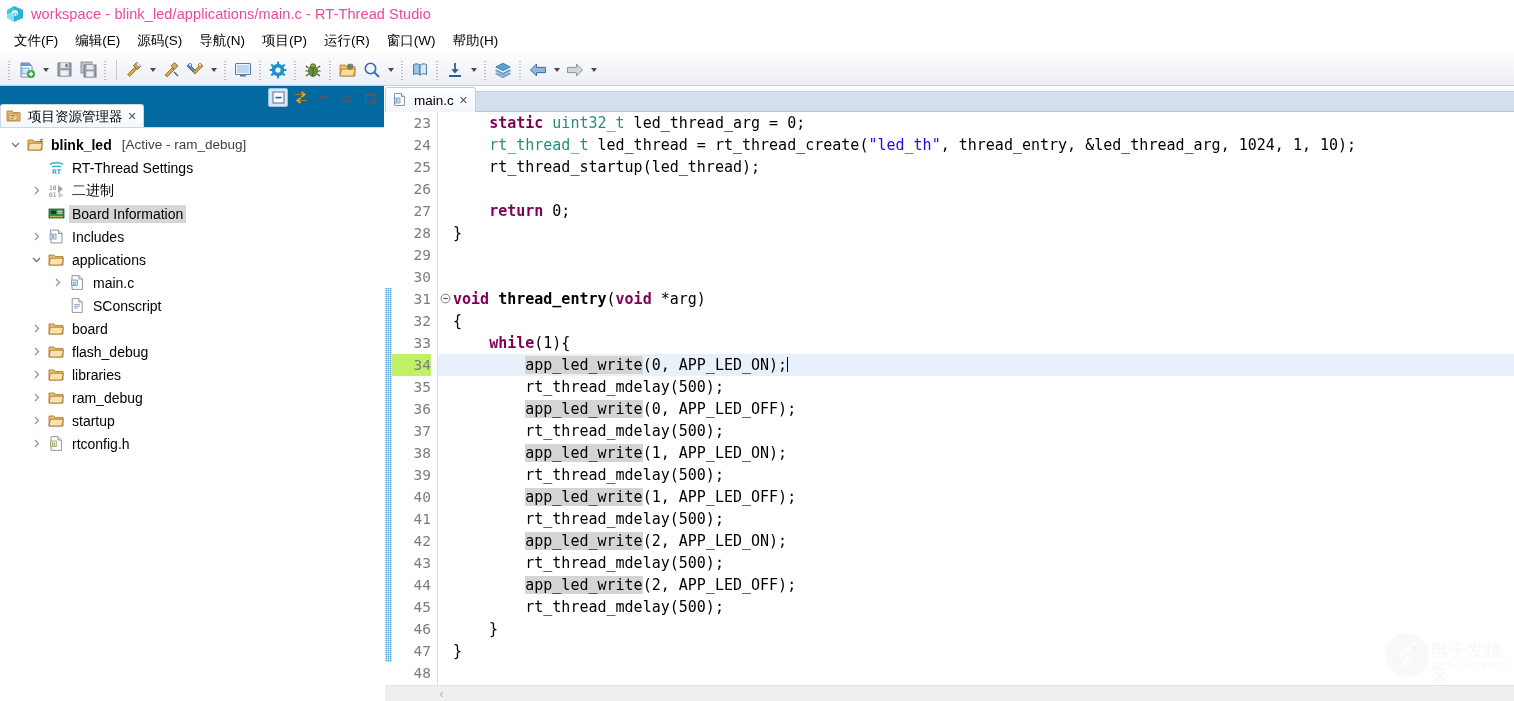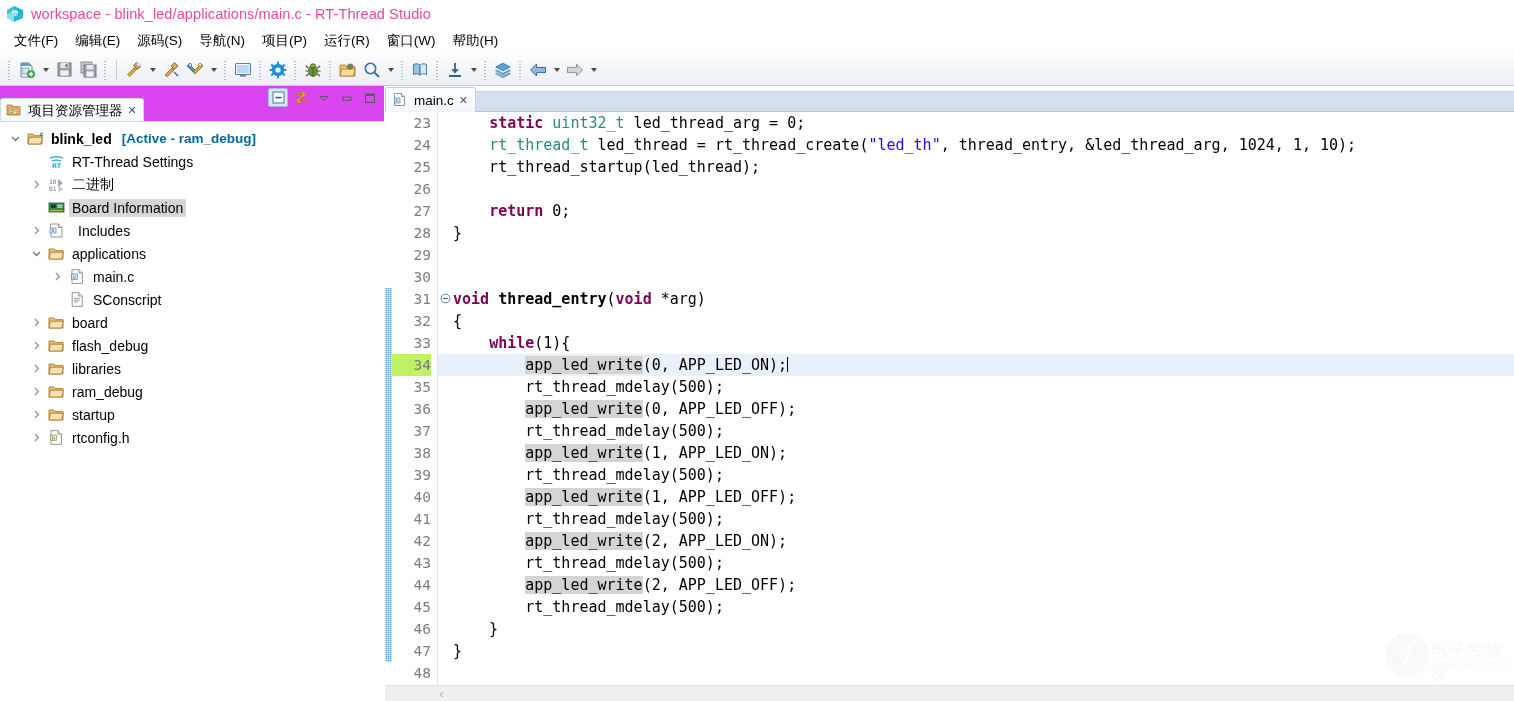--- a/index.html
+++ b/index.html
@@ -101,24 +101,24 @@
   
   .explorer {
     width: 385px;
     flex: 0 0 385px;
     display: flex;
     flex-direction: column;
     background: #ffffff;
     border-right: 1px solid #ffffff;
   }
   .ex-tabrow {
-    height: 36px;
+    height: 42px;
     display: flex;
     align-items: flex-end;
-    background: #d946ef;
+    background: #0369a1;
     position: relative;
   }
   .ex-tab {
     height: 24px;
     display: flex;
     align-items: center;
     gap: 5px;
     padding: 0 6px 0 5px;
     background: linear-gradient(to bottom,#ffffff,#f4f7fb);
     border: 1px solid #cfd6e0;
@@ -172,21 +172,21 @@
     color:#6b7785; font-size: 11px;
   }
   .ico { width:17px; height:17px; flex:0 0 17px; position:relative; display:inline-block; }
   .lbl { font-size: 14px; color:#000000; }
   .lbl.bold { font-weight: bold; }
   .lbl.sel {
     background: #d6d6d6;
     padding: 1px 3px;
     margin-left: -3px;
   }
-  .lbl-badge { font-size: 13.5px; color:#0369a1; font-weight:bold; margin-left:10px; }
+  .lbl-badge { font-size: 13.5px; color:#404040; font-weight:normal; margin-left:10px; }
   .lbl-ver { font-size: 13.5px; color:#9a8f7e; margin-left:5px; }
 
   
   .editor-area {
     flex: 1;
     display: flex;
     flex-direction: column;
     background: #ffffff;
     position: relative;
     min-width: 0;
@@ -612,21 +612,21 @@
             <svg width="11" height="11" viewBox="0 0 11 11">
               <path d="M4 2l3.5 3.5L4 9" fill="none" stroke="#8b96a3" stroke-width="1.3"></path>
             </svg>
           </span>
           <span class="ico"><svg width="17" height="17" viewBox="0 0 17 17">
               <path d="M2.5 2h8l3.5 3.5V15h-11z" fill="#fdfdfd" stroke="#8a8a8a" stroke-width="0.9"></path>
               <path d="M10.5 2v3.5H14" fill="#e8e8e8" stroke="#8a8a8a" stroke-width="0.9"></path>
               <rect x="2" y="6" width="6" height="5" fill="#dbe8f5" stroke="#5b8cc0" stroke-width="0.7"></rect>
               <text x="5" y="10.2" font-size="4.4" fill="#1b4f85" text-anchor="middle" font-family="DejaVu Sans, sans-serif">h</text>
             </svg></span>
-          <span class="lbl-hit" style="display: inline-flex; align-items: center; margin-left: 9px;">
+          <span class="lbl-hit" style="display: inline-flex; align-items: center; margin-left: 3px;">
             <span class="lbl">Includes</span>
           </span>
         </div>
         <div class="row" style="padding-left: 29px;">
           <span class="twisty">
             <svg width="11" height="11" viewBox="0 0 11 11">
               <path d="M2 4l3.5 3.5L9 4" fill="none" stroke="#6b7785" stroke-width="1.3"></path>
             </svg>
           </span>
           <span class="ico"><svg width="17" height="17" viewBox="0 0 17 17">

